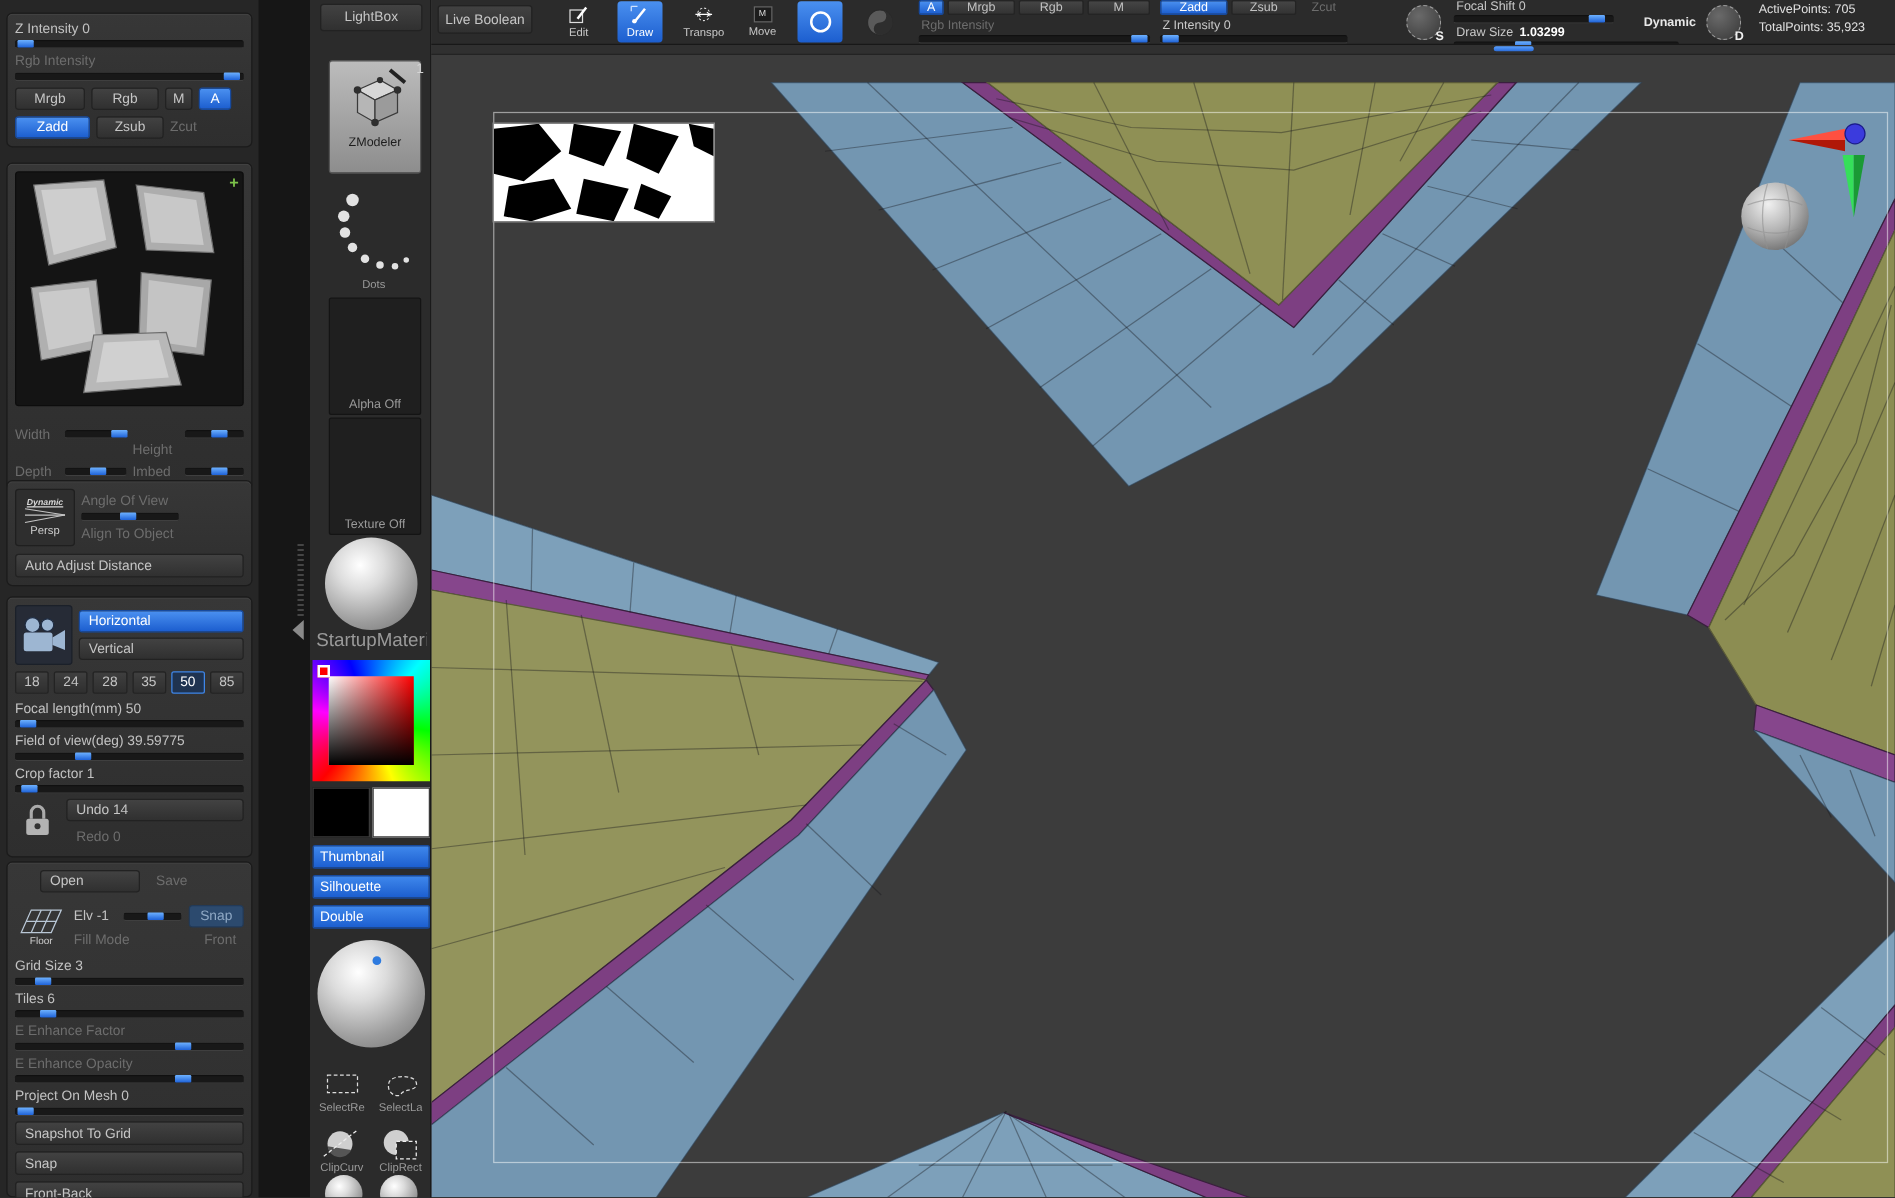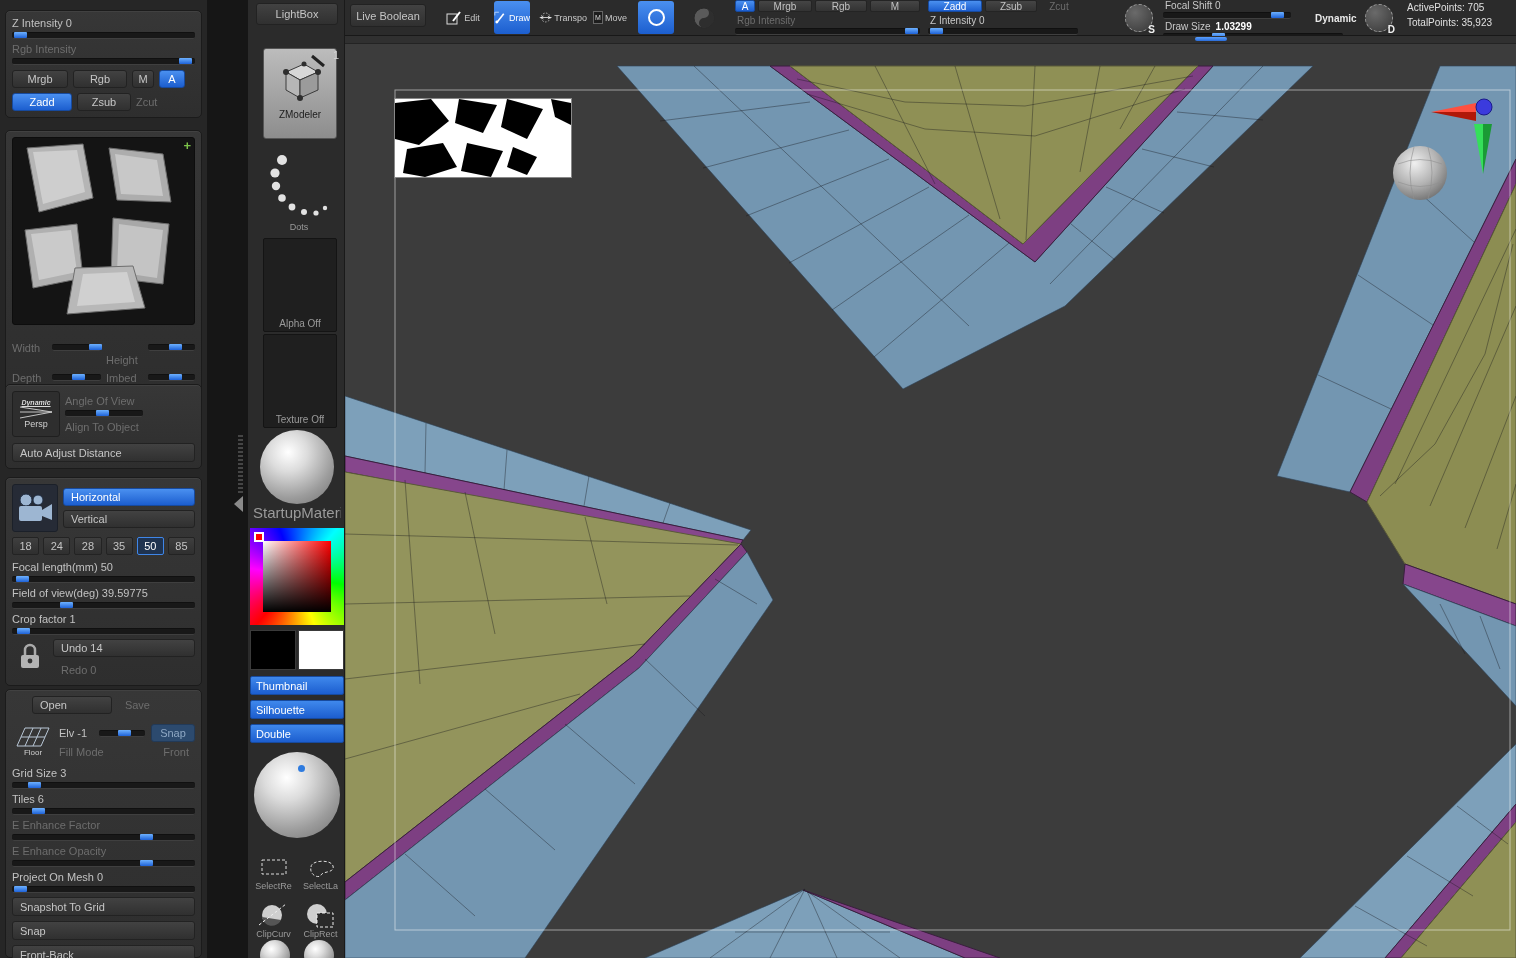--- a/index.html
+++ b/index.html
@@ -76,21 +76,21 @@
   .icon2{position:absolute;width:45px;height:46px;display:flex;flex-direction:column;align-items:center;justify-content:flex-end;}
   .icon2 .tile-lbl{font-size:9px;}
   .mini-sphere{position:absolute;width:30px;height:30px;}
 
   
   #main{position:absolute;left:345px;top:0;width:1171px;height:958px;background:#3c3c3c;overflow:hidden;}
   #toolbar{position:absolute;left:0;top:0;width:1171px;height:36px;background:#2b2b2b;border-bottom:1px solid #181818;box-sizing:border-box;}
   #tray{position:absolute;left:0;top:36px;width:1171px;height:8px;background:#303030;border-bottom:1px solid #232323;box-sizing:border-box;}
   .tray-handle{position:absolute;left:850px;top:1px;width:32px;height:4px;border-radius:2px;background:linear-gradient(#5aa0ff,#2a6cd8);}
   #canvas{position:absolute;left:0;top:44px;width:1171px;height:914px;background:#3c3c3c;overflow:hidden;}
-  .tool{position:absolute;top:1px;width:36px;height:33px;display:flex;flex-direction:row;align-items:center;
+  .tool{position:absolute;top:1px;width:36px;height:33px;display:flex;flex-direction:column;align-items:center;
         justify-content:center;gap:2px;border-radius:3px;color:#c8c8c8;font-size:9px;}
   .tool.blue{background:linear-gradient(#4a90f0,#1c5ecf);color:#fff;}
   .tchip{height:12px;font-size:10px;display:flex;align-items:center;justify-content:center;
          background:linear-gradient(#454545,#333);border:1px solid #242424;border-radius:2px;color:#c2c2c2;
          box-sizing:border-box;padding:0 2px;}
   .tchip.blue{background:linear-gradient(#4a90f0,#1c5ecf);color:#fff;border-color:#174a9e;}
   .tchip.flat{background:transparent;border-color:transparent;color:#6d6d6d;}
   .ricon{position:absolute;width:26px;height:26px;border-radius:50%;border:1px dashed #9a9a9a;
          background:radial-gradient(circle at 35% 30%,#6a6a6a,#383838);}
   .rletter{position:absolute;right:-3px;bottom:-4px;font-size:10px;font-weight:bold;color:#f0f0f0;}

